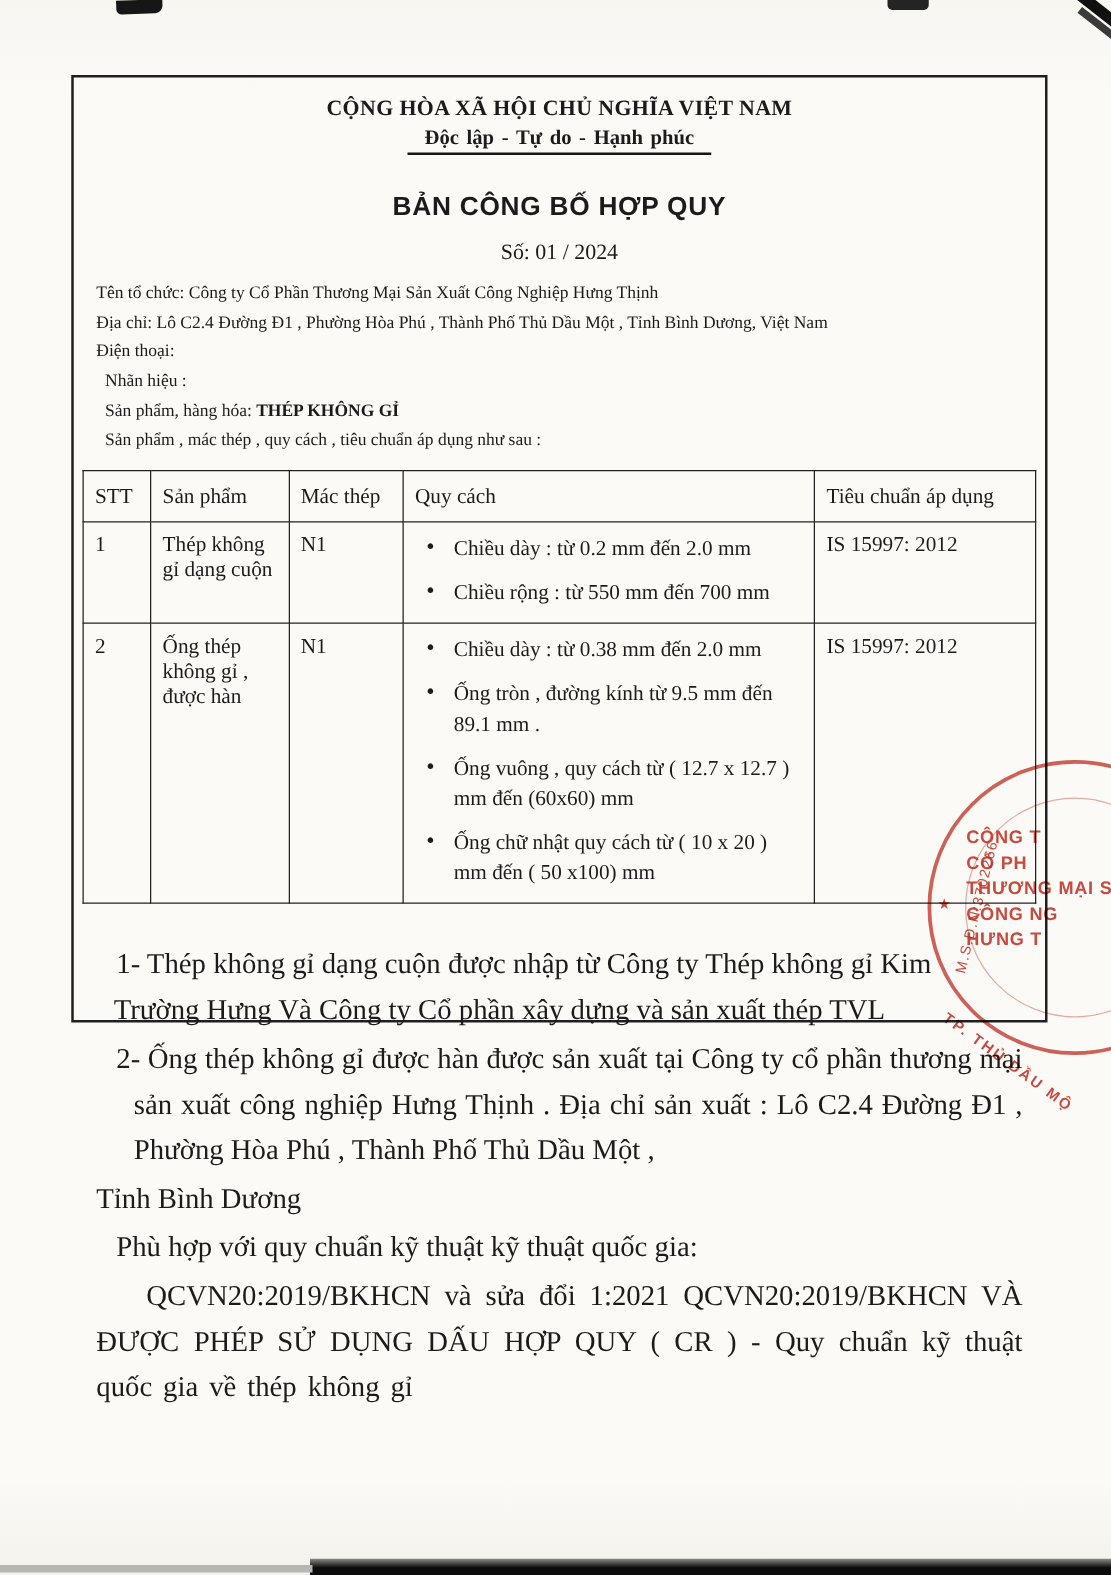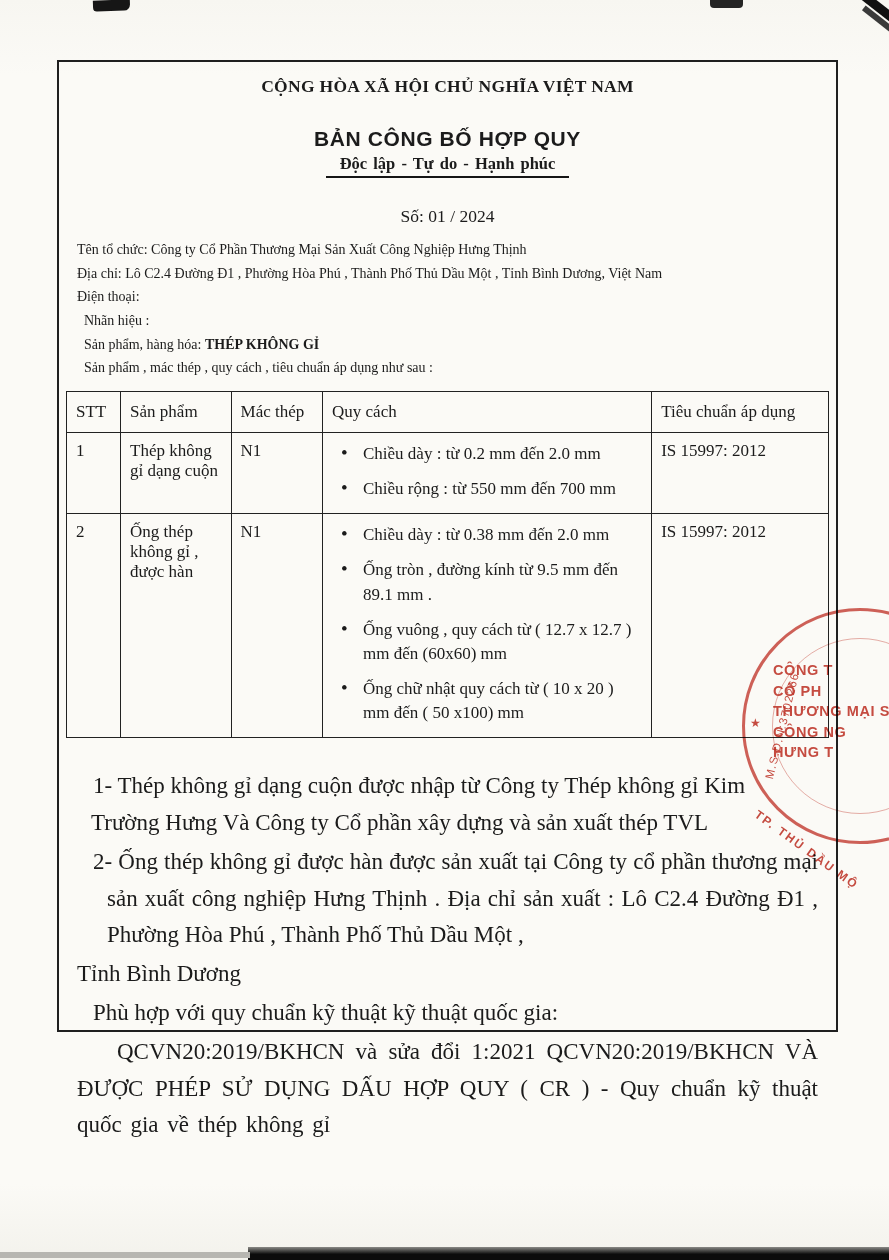--- a/index.html
+++ b/index.html
@@ -6,21 +6,21 @@
   .page{
     position:relative;
     width:889px;height:1260px;
     background:linear-gradient(180deg,#f7f6f1 0%, #fbfaf6 6%, #fbfaf6 94%, #f3f2ec 100%);
     overflow:hidden;
     font-family:"Liberation Serif", serif;
     color:#1b1b1b;
   }
   .doc-border{
     position:absolute;
-    left:57px;top:60px;width:781px;height:972px;
+    left:57px;top:60px;width:781px;height:758px;
     border:2px solid #1f1f1f;
     box-sizing:border-box;
     padding:10px 18px 0 18px;
   }
   .centered{text-align:center;}
   .national-header{
     margin-top:4px;
     font-size:17.5px;font-weight:bold;letter-spacing:.3px;
   }
   .motto-wrap{margin-top:3px;}
@@ -30,21 +30,21 @@
     padding:0 14px 2px 14px;
     border-bottom:2.2px solid #151515;
     word-spacing:2px;
   }
   .doc-title{
     margin-top:30px;
     font-family:"Liberation Sans", sans-serif;
     font-size:21px;font-weight:bold;letter-spacing:.6px;
   }
   .doc-number{
-    margin-top:28px;
+    margin-top:13px;
     font-size:17.5px;
   }
   .info{margin-top:12px;font-size:14px;line-height:1.62;}
   .info p{margin:0 0 1px 0;}
   .info .indent-sm{padding-left:7px;}
   .bold{font-weight:bold;}
   table.spec-table{
     border-collapse:collapse;
     table-layout:fixed;
     width:calc(100% + 22px);
@@ -124,25 +124,25 @@
   .a6{left:0;top:1252px;width:250px;height:6px;background:#b7b6b1;}
 </style>
 </head>
 <body>
 
 <div class="page">
 
   <div class="doc-border">
 
     <div class="centered national-header">CỘNG HÒA XÃ HỘI CHỦ NGHĨA VIỆT NAM</div>
-    <div class="centered doc-title">BẢN CÔNG BỐ HỢP QUY</div>
-
     <div class="centered motto-wrap">
       <span class="motto">Độc lập - Tự do - Hạnh phúc</span>
     </div>
+
+    <div class="centered doc-title">BẢN CÔNG BỐ HỢP QUY</div>
     <div class="centered doc-number">Số: 01 / 2024</div>
 
     <div class="info">
       <p>Tên tổ chức: Công ty Cổ Phần Thương Mại Sản Xuất Công Nghiệp Hưng Thịnh</p>
       <p>Địa chỉ: Lô C2.4 Đường Đ1 , Phường Hòa Phú , Thành Phố Thủ Dầu Một , Tỉnh Bình Dương, Việt Nam</p>
       <p>Điện thoại:</p>
       <p class="indent-sm">Nhãn hiệu :</p>
       <p class="indent-sm"><span>Sản phẩm, hàng hóa: </span><span class="bold">THÉP KHÔNG GỈ</span></p>
       <p class="indent-sm">Sản phẩm , mác thép , quy cách , tiêu chuẩn áp dụng như sau :</p>
     </div>

